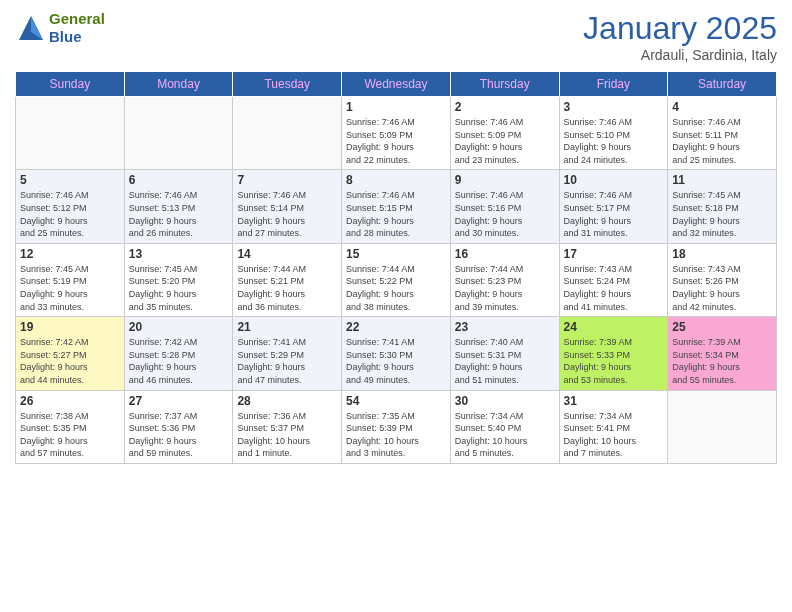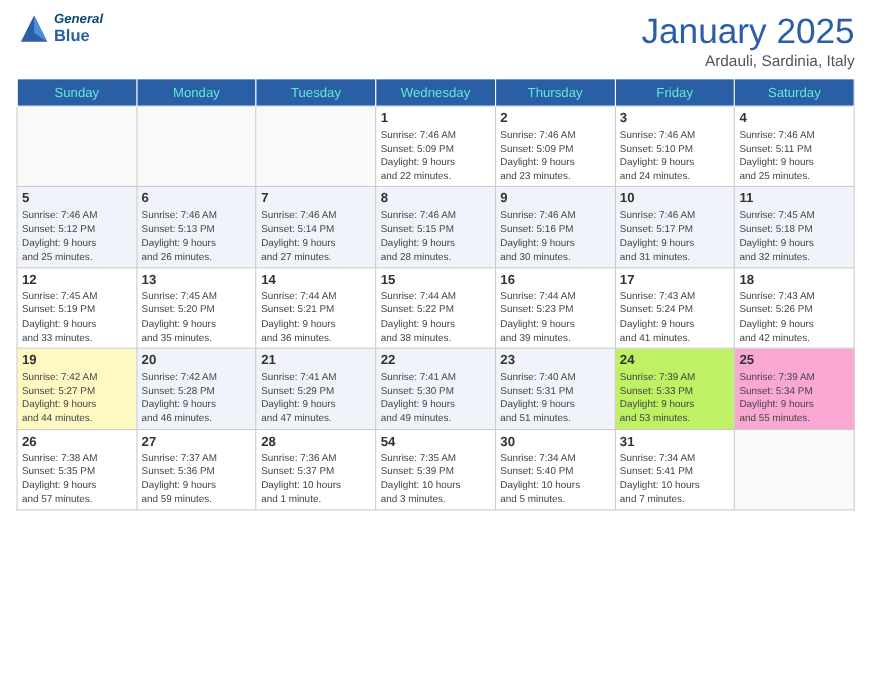--- a/index.html
+++ b/index.html
@@ -9,21 +9,21 @@
     
     .header { display: flex; justify-content: space-between; align-items: flex-start; margin-bottom: 8px; }
     .logo-text { display: flex; flex-direction: column; line-height: 1.1; }
     
     .title-section { text-align: right; }
     .month-year { font-size: 32px; color: #2a5fa5; font-weight: 300; }
     .location { font-size: 14px; color: #555; }
     
     .calendar { width: 100%; border-collapse: collapse; }
     
-    .calendar th { background: #2a5fa5; color: #5eead4; text-align: center; padding: 5px 4px; font-size: 12px; font-weight: normal; border: 1px solid #fff; }
+    .calendar th { background: #2a5fa5; color: #f0abfc; text-align: center; padding: 5px 4px; font-size: 12px; font-weight: normal; border: 1px solid #fff; }
     
     .calendar td { border: 1px solid #ccc; vertical-align: top; padding: 3px 4px; width: calc(100%/7); background: #fff; }
     
     .calendar tr:nth-child(even) td { background: #f0f4fa; }
     .calendar tr:nth-child(odd) td { background: #fff; }
     
     .day-num { font-size: 12px; font-weight: bold; color: #333; margin-bottom: 2px; }
     .day-detail { font-size: 9px; color: #444; line-height: 1.4; }
     
     .empty-cell { background: #f9f9f9 !important; }
@@ -38,21 +38,21 @@
 <div class="container">
   <div class="header">
     <div class="logo-wrapper">
       <div class="logo-shape">
         <svg viewBox="0 0 32 32" xmlns="http://www.w3.org/2000/svg">
           <polygon points="16,4 28,28 4,28" fill="#2a5fa5"></polygon>
           <polygon points="16,4 28,28 16,20" fill="#4a90d9"></polygon>
         </svg>
       </div>
       <div class="logo-text">
-        <span style="font-size:12px;font-weight:bold;color:#0c4a6e;line-height:1.2;font-style:italic;">General</span>
+        <span style="font-size:15px;font-weight:bold;color:#4d7c0f;line-height:1.2;">General</span>
         <span style="font-size:15px;font-weight:bold;color:#2a5fa5;line-height:1.2;">Blue</span>
       </div>
     </div>
     <div class="title-section">
       <div class="month-year">January 2025</div>
       <div class="location">Ardauli, Sardinia, Italy</div>
     </div>
   </div>
 
   <table class="calendar">

